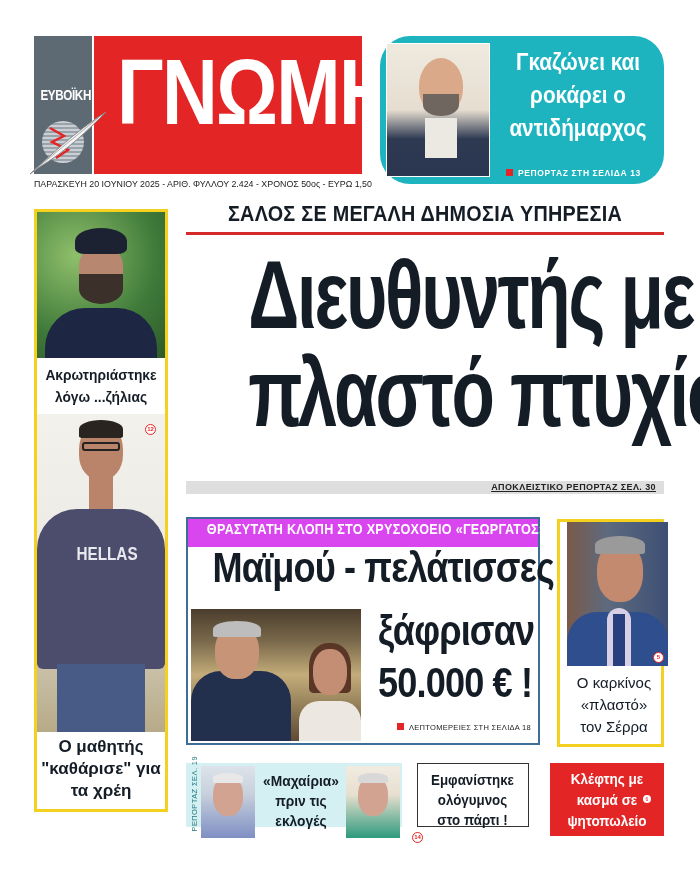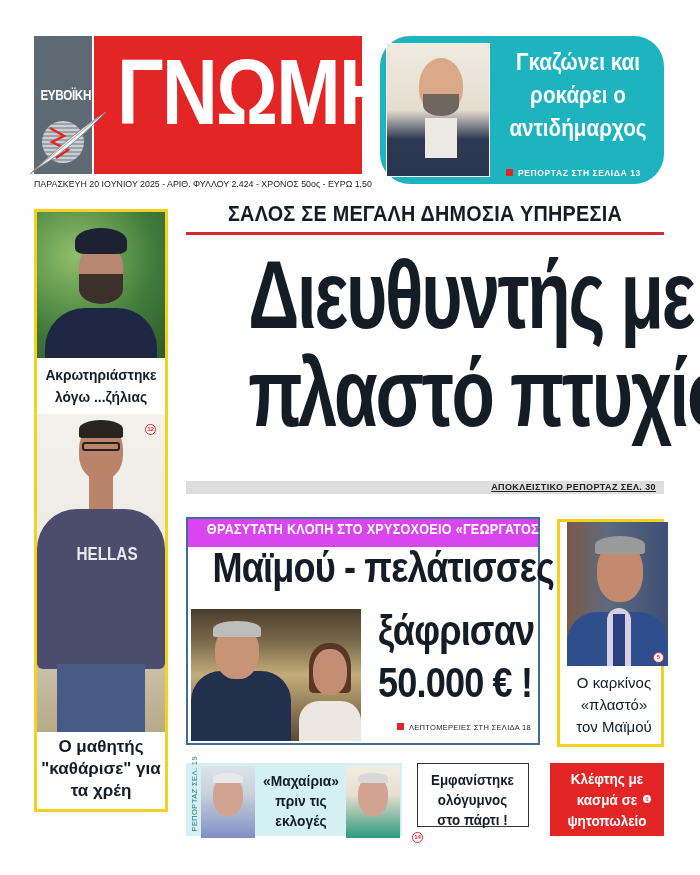--- a/index.html
+++ b/index.html
@@ -73,21 +73,21 @@
   .serra { left: 557px; top: 519px; width: 107px; height: 228px; border: 3px solid #f4d11e; background: #fff; padding-left: 7px; }
   .serra .photo { position: relative; width: 101px; height: 144px; background: linear-gradient(90deg,#7a5a4a 0%, #5d6a7e 40%, #3d4f75 100%); overflow: hidden; }
   .serra .suit { position: absolute; left: 0; top: 90px; width: 101px; height: 60px; border-radius: 30px 30px 0 0; background: #2f4e8e; }
   .serra .shirt { position: absolute; left: 40px; top: 86px; width: 24px; height: 60px; background: #d7d0e4; }
   .serra .tie { position: absolute; left: 46px; top: 92px; width: 12px; height: 52px; background: #293f7d; }
   .serra .face { position: absolute; left: 30px; top: 20px; width: 46px; height: 60px; border-radius: 45%; background: #c48a70; }
   .serra .hair { position: absolute; left: 28px; top: 14px; width: 50px; height: 18px; border-radius: 50% 50% 10% 10%; background: #9a9a9a; }
   .serra .cap { padding: 6px 2px; text-align: center; font-size: 15px; line-height: 22px; color: #141c26; }
 
   
-  .knives { left: 186px; top: 763px; width: 216px; height: 73px; background: #d4f0f2; }
+  .knives { left: 186px; top: 763px; width: 216px; height: 64px; background: #d4f0f2; }
   .knives .side { position: absolute; left: 0; top: 0; width: 14px; height: 76px; }
   .knives .side span { position: absolute; left: -26px; top: 30px; width: 68px; transform: rotate(-90deg); font-size: 7.5px; color: #2a7c84; white-space: nowrap; letter-spacing: 0.4px; text-align: center; }
   .knives .p1 { position: absolute; left: 15px; top: 3px; width: 54px; height: 72px; background: linear-gradient(180deg,#dde3ea 0%, #c6cfdb 40%, #7f8fc4 100%); overflow: hidden; }
   .knives .p3 { position: absolute; left: 160px; top: 3px; width: 54px; height: 72px; background: linear-gradient(180deg,#f1ece2 0%, #e7dfcf 40%, #2d9a7c 100%); overflow: hidden; }
   .oldface { position: absolute; left: 12px; top: 10px; width: 30px; height: 40px; border-radius: 45%; background: #d1a390; }
   .oldhair { position: absolute; left: 12px; top: 7px; width: 30px; height: 10px; border-radius: 50% 50% 10% 10%; background: #e8e8e8; }
   .knives .txt { position: absolute; left: 70px; top: 8px; width: 90px; text-align: center; font-weight: bold; font-size: 15px; line-height: 20px; color: #141c26; transform: scaleX(0.92); }
   .party { left: 417px; top: 763px; width: 112px; height: 64px; border: 1.5px solid #333; background: #fff; }
   .party .txt { position: absolute; left: 0; top: 6px; width: 109px; text-align: center; font-weight: bold; font-size: 14.5px; line-height: 20px; color: #141c26; transform: scaleX(0.92); }
   .thief { left: 550px; top: 763px; width: 114px; height: 73px; background: #e32526; }
@@ -183,21 +183,21 @@
     <div class="suit"></div>
       <div class="shirt"></div>
       <div class="tie"></div>
     <div class="face"></div>
       <div class="hair"></div>
     <div class="pg-circle" style="left:86px;top:130px;">5</div>
   </div>
   <div class="cap">
     <div>Ο καρκίνος</div>
     <div>«πλαστό»</div>
-    <div>τον Μαϊμού</div>
+    <div>τον Σέρρα</div>
   </div>
 </div>
 
 <div class="abs knives">
   <div class="side">
       <span>ΡΕΠΟΡΤΑΖ ΣΕΛ. 19</span>
     </div>
   <div class="p1">
       <div class="oldface"></div>
       <div class="oldhair"></div>

